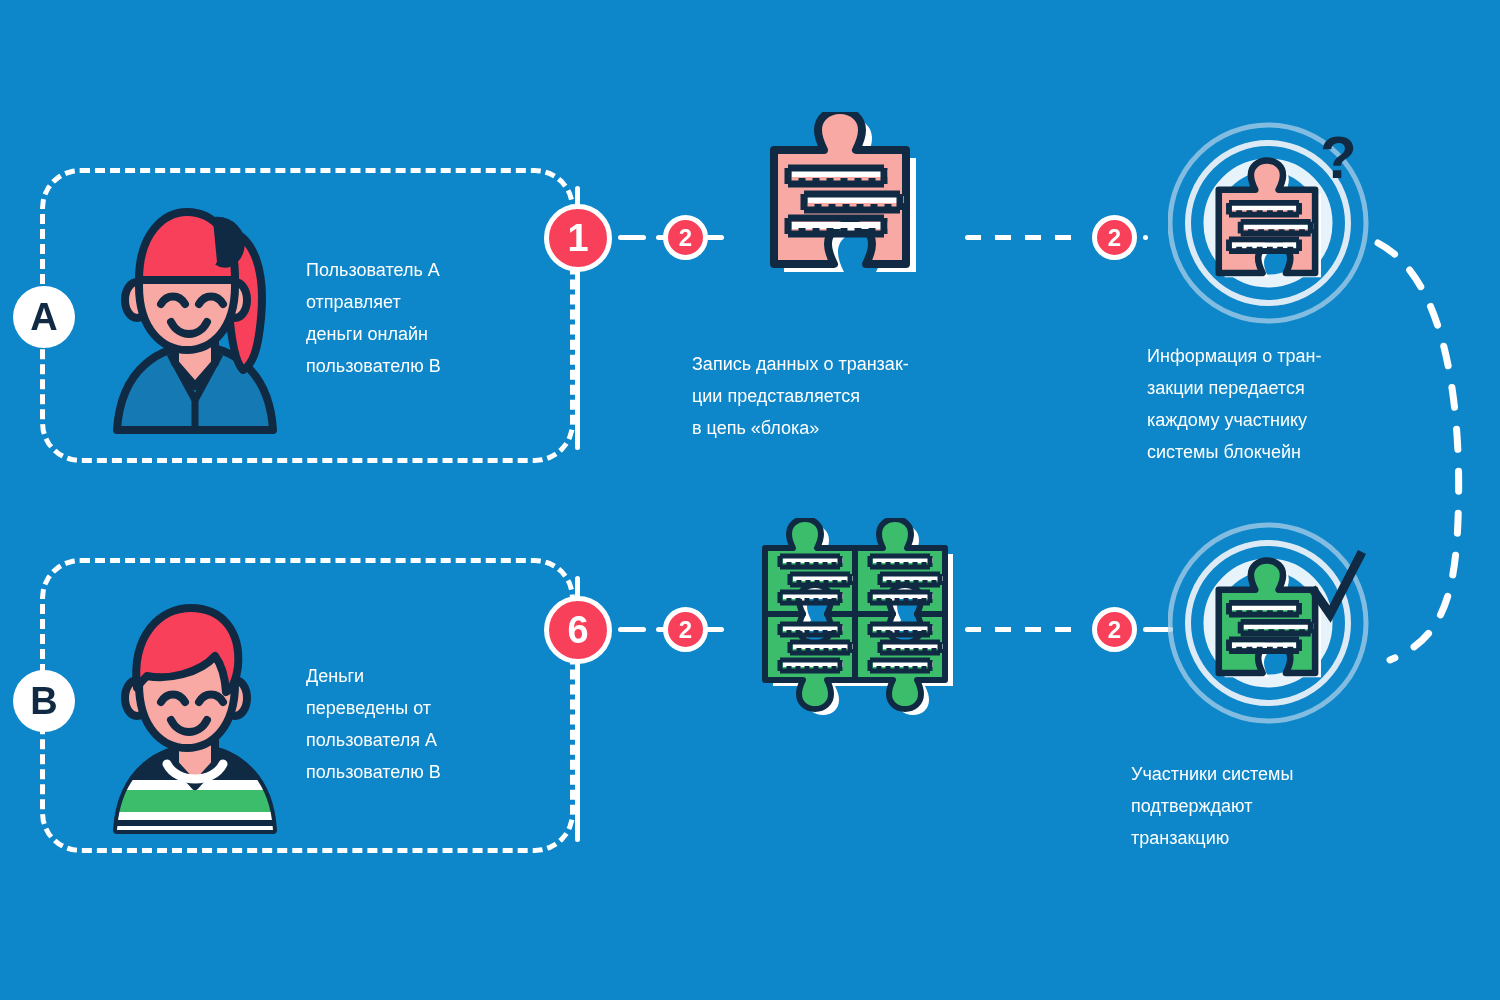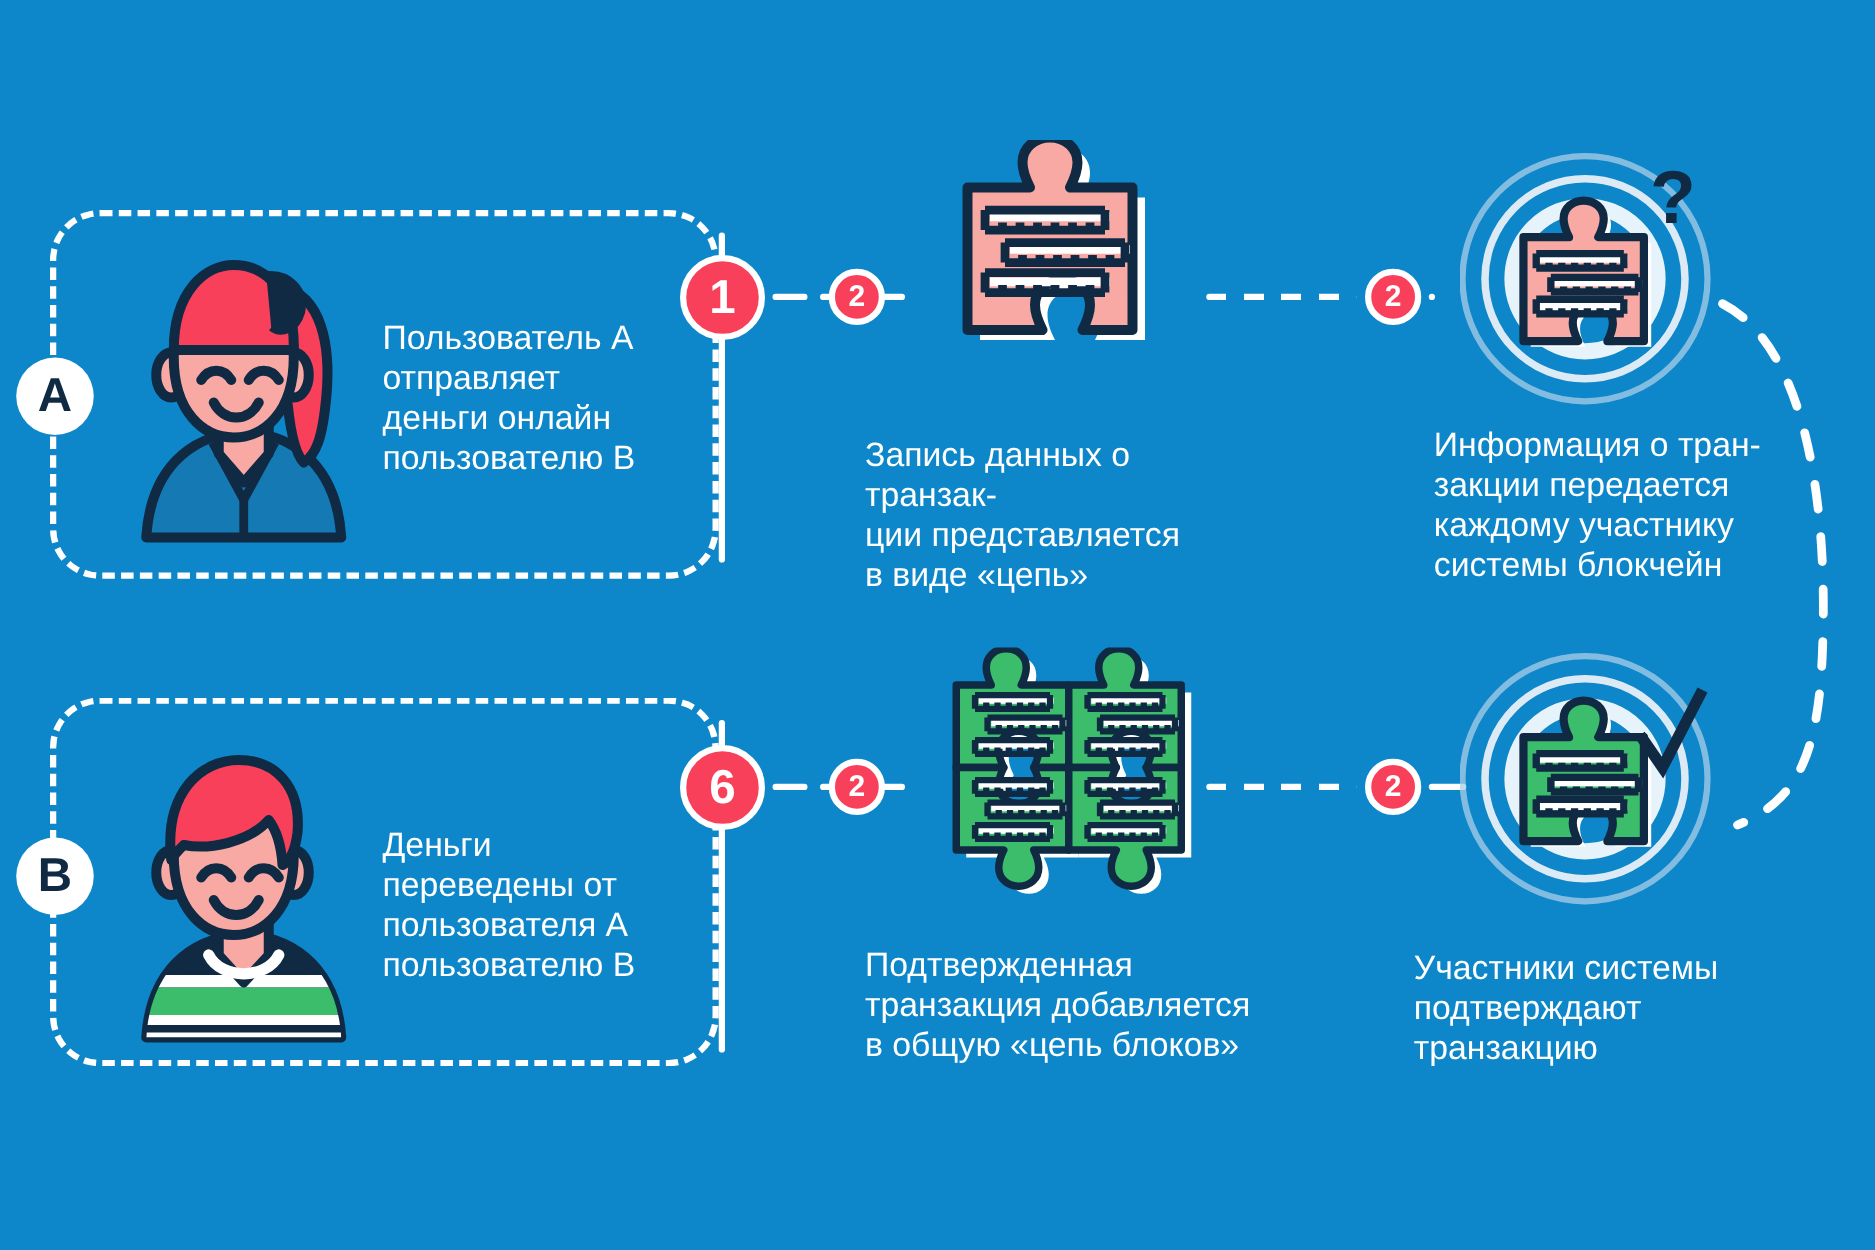--- a/index.html
+++ b/index.html
@@ -91,21 +91,21 @@
     position: absolute;
     height: 5px;
     background: #ffffff;
     border-radius: 3px;
   }
 
   
   .caption {
     position: absolute;
     color: #ffffff;
-    font-size: 27px;
+    font-size: 18px;
     line-height: 32px;
     white-space: pre-line;
   }
   #caption-a { left: 306px; top: 254px; width: 240px; }
   #caption-b { left: 306px; top: 640px; width: 240px; margin-top: 20px; }
   #caption-block { left: 692px; top: 348px; width: 320px; }
   #caption-chain { left: 692px; top: 756px; width: 330px; }
   #caption-broadcast { left: 1131px; top: 340px; width: 280px; margin-left: 16px; }
   #caption-confirm { left: 1131px; top: 758px; width: 280px; }
 </style>
@@ -249,21 +249,21 @@
       <rect x="30" y="110" width="96" height="7" fill="#ffffff"></rect>
       <g stroke="#102a43" stroke-width="7" fill="none">
         <path d="M26 106 H 122"></path>
         <path d="M26 106 V 122 M 40 116 V 122 M 54 116 V 122 M 68 116 V 122 M 82 116 V 122 M 96 116 V 122 M 110 116 V 122 M 122 106 V 122"></path>
         <path d="M26 122 H 122"></path>
       </g>
     </g>
   </svg>
   <div class="caption" id="caption-block">Запись данных о транзак-
 ции представляется
-в виде «цепь»</div>
+в цепь «блока»</div>
 
   <svg class="abs" style="left:755px; top:518px;" width="205" height="215" viewBox="0 0 205 215">
     <defs>
       <g id="barset">
         <rect x="14" y="16" width="60" height="5" fill="#ffffff"></rect>
         <g stroke="#102a43" stroke-width="5" fill="none">
           <path d="M11 14 H 71"></path>
           <path d="M11 14 V 25 M 20 20 V 25 M 29 20 V 25 M 38 20 V 25 M 47 20 V 25 M 56 20 V 25 M 65 20 V 25 M 71 14 V 25"></path>
           <path d="M11 25 H 71"></path>
         </g>
@@ -311,23 +311,20 @@
 
     <path d="M100 96 L138 96 C 135 102, 134 106, 134 110 C 134 119, 141 125, 150 125 C 159 125, 166 119, 166 110
              C 166 106, 165 102, 162 96 L 190 96 L 190 162 L 162 162 C 165 168, 166 172, 166 176
              C 166 185, 159 191, 150 191 C 141 191, 134 185, 134 176 C 134 172, 135 168, 138 162 L 100 162 Z" fill="#3bbd6b" stroke="#102a43" stroke-width="6" stroke-linejoin="round"></path>
 
     <use href="#barset" x="14" y="24"></use>
     <use href="#barset" x="104" y="24"></use>
     <use href="#barset" x="14" y="92"></use>
     <use href="#barset" x="104" y="92"></use>
   </svg>
-  <div class="caption" id="caption-chain">Подтвержденная
-транзакция добавляется
-в общую «цепь блоков»</div>
 
   <svg class="abs" style="left:1168px; top:118px;" width="215" height="215" viewBox="0 0 215 215">
     <circle cx="100" cy="105" r="98" fill="none" stroke="#a9cfe8" stroke-width="5" opacity="0.75"></circle>
     <circle cx="100" cy="105" r="80" fill="none" stroke="#dceaf5" stroke-width="6"></circle>
     <circle cx="100" cy="105" r="58" fill="none" stroke="#ffffff" stroke-width="13" opacity="0.9"></circle>
 
     <g transform="translate(42,44) scale(0.73)">
       <g transform="translate(8,6)">
         <path d="M12 38 L62 38 C 58 30, 56 24, 56 18 C 56 6, 66 -2, 78 -2 C 90 -2, 100 6, 100 18
                  C 100 24, 98 30, 94 38 L 144 38 L 144 152 L 104 152

